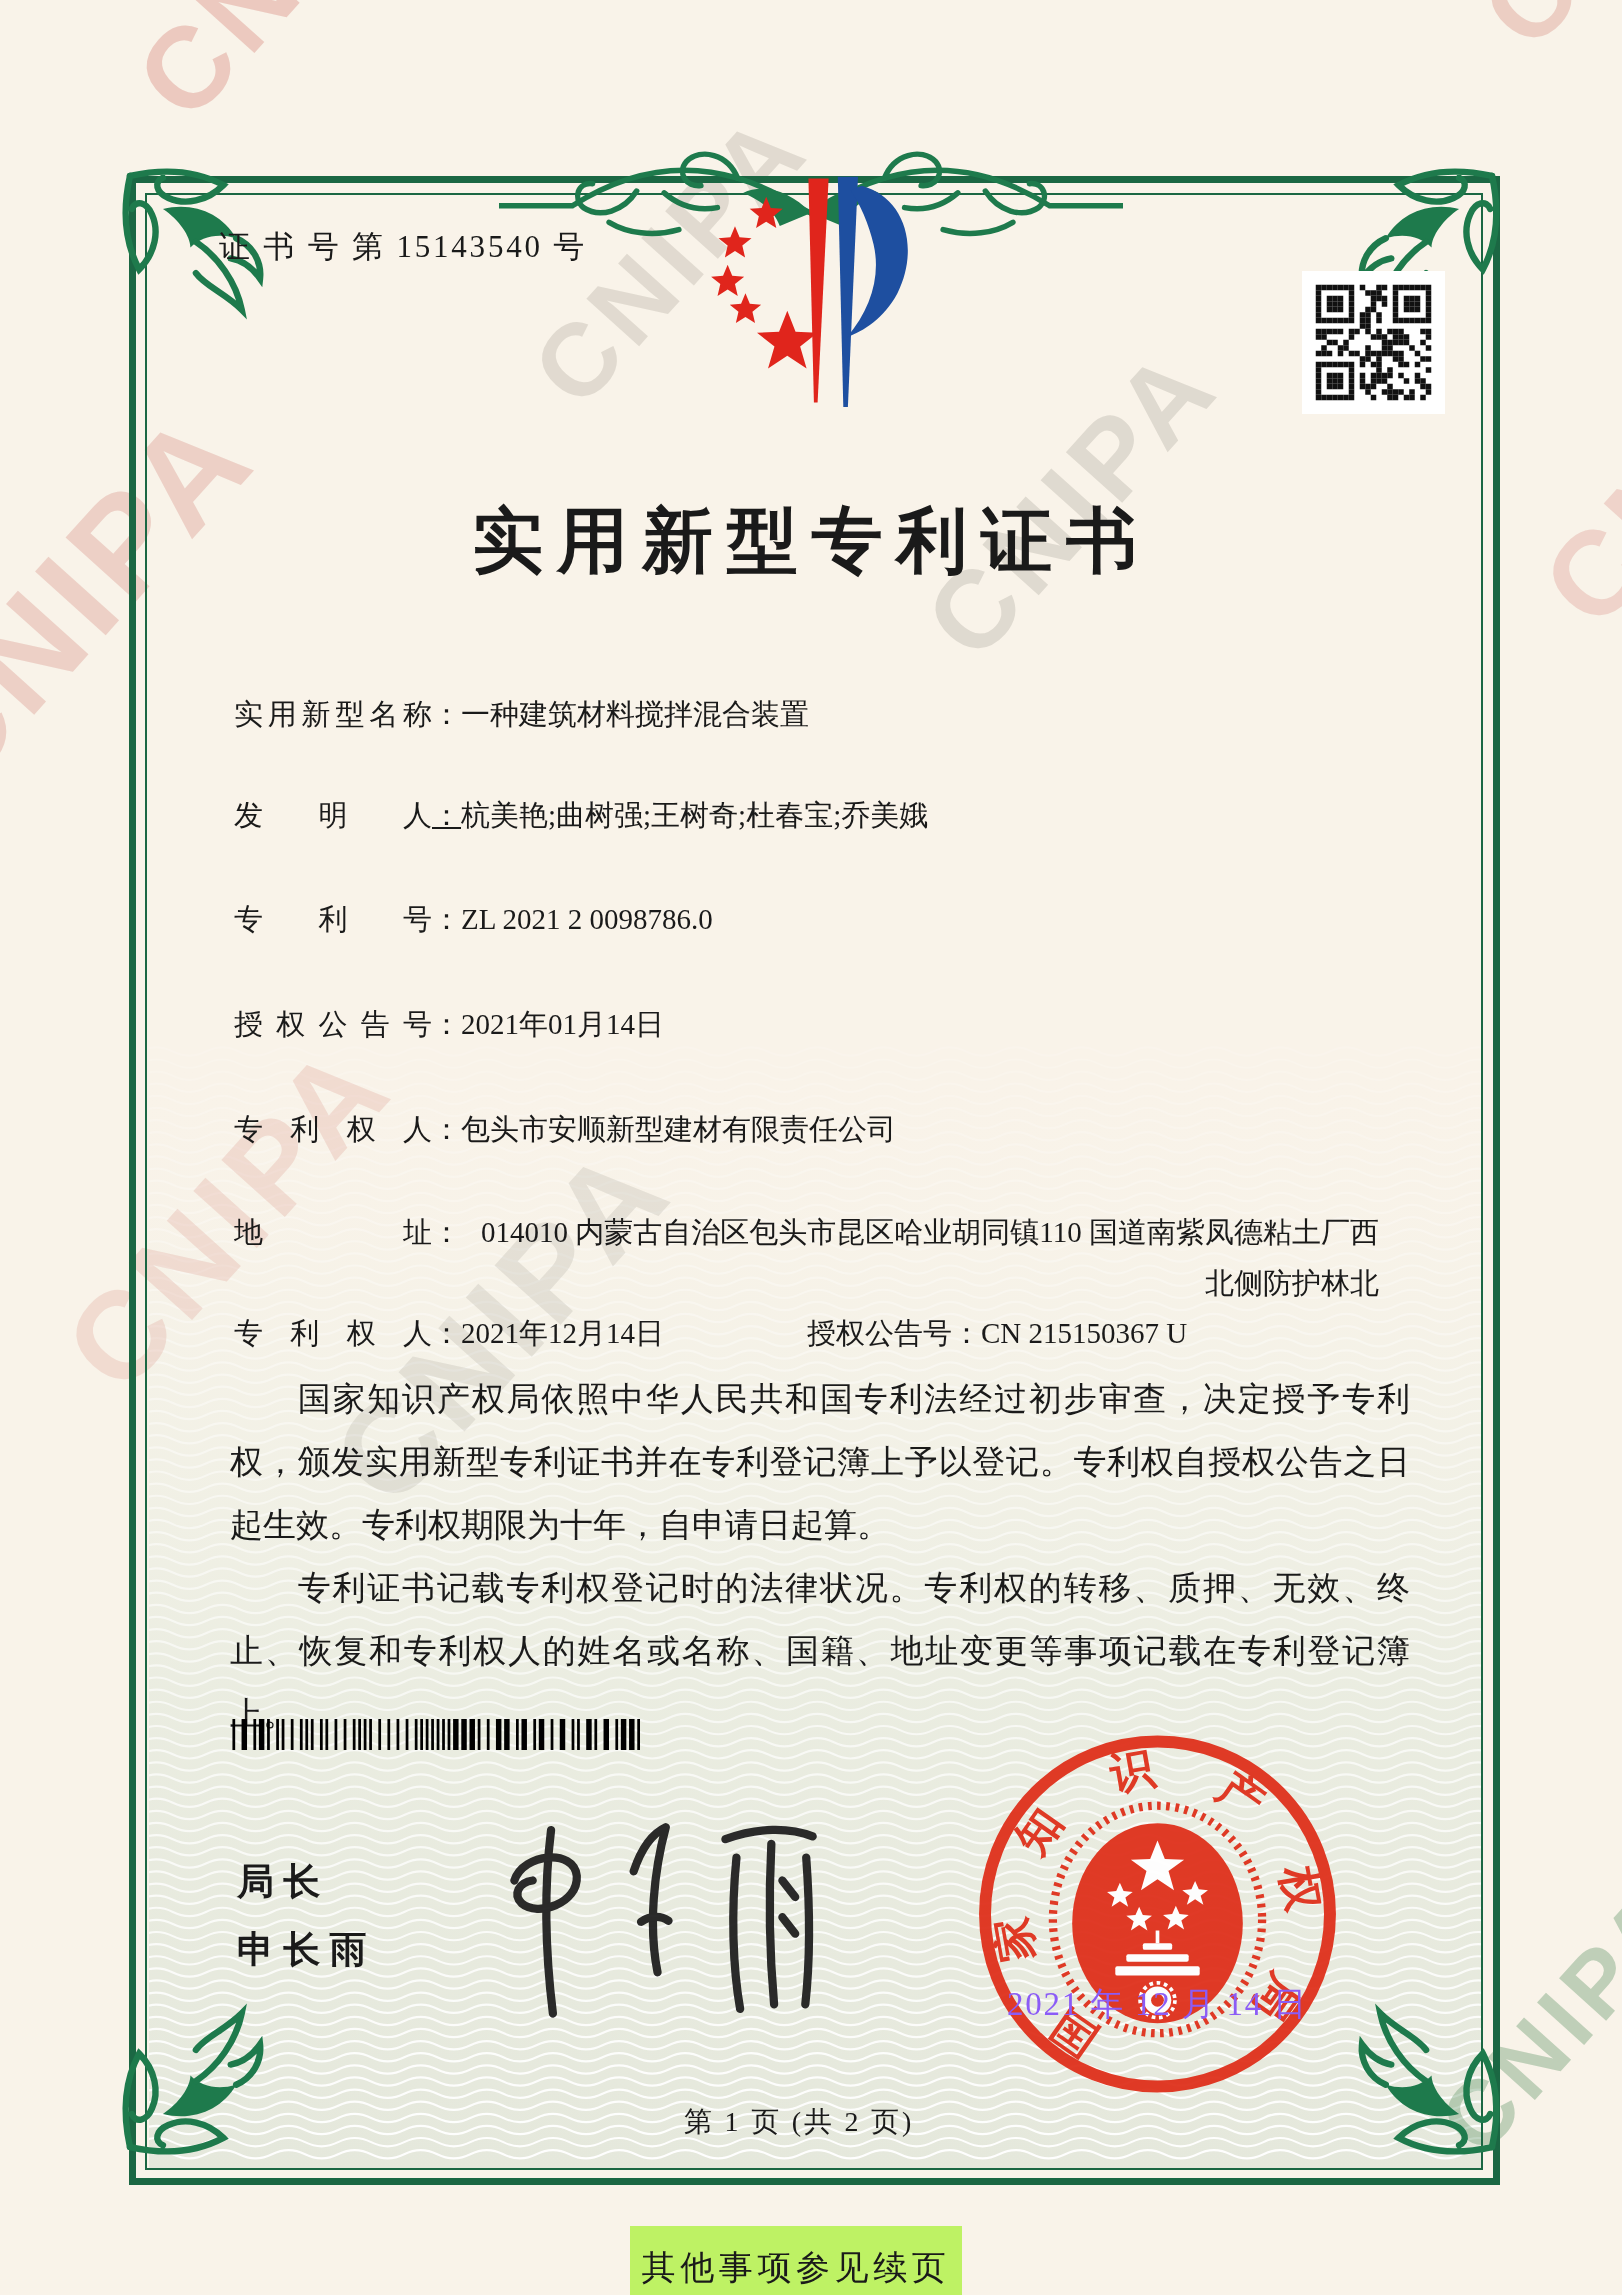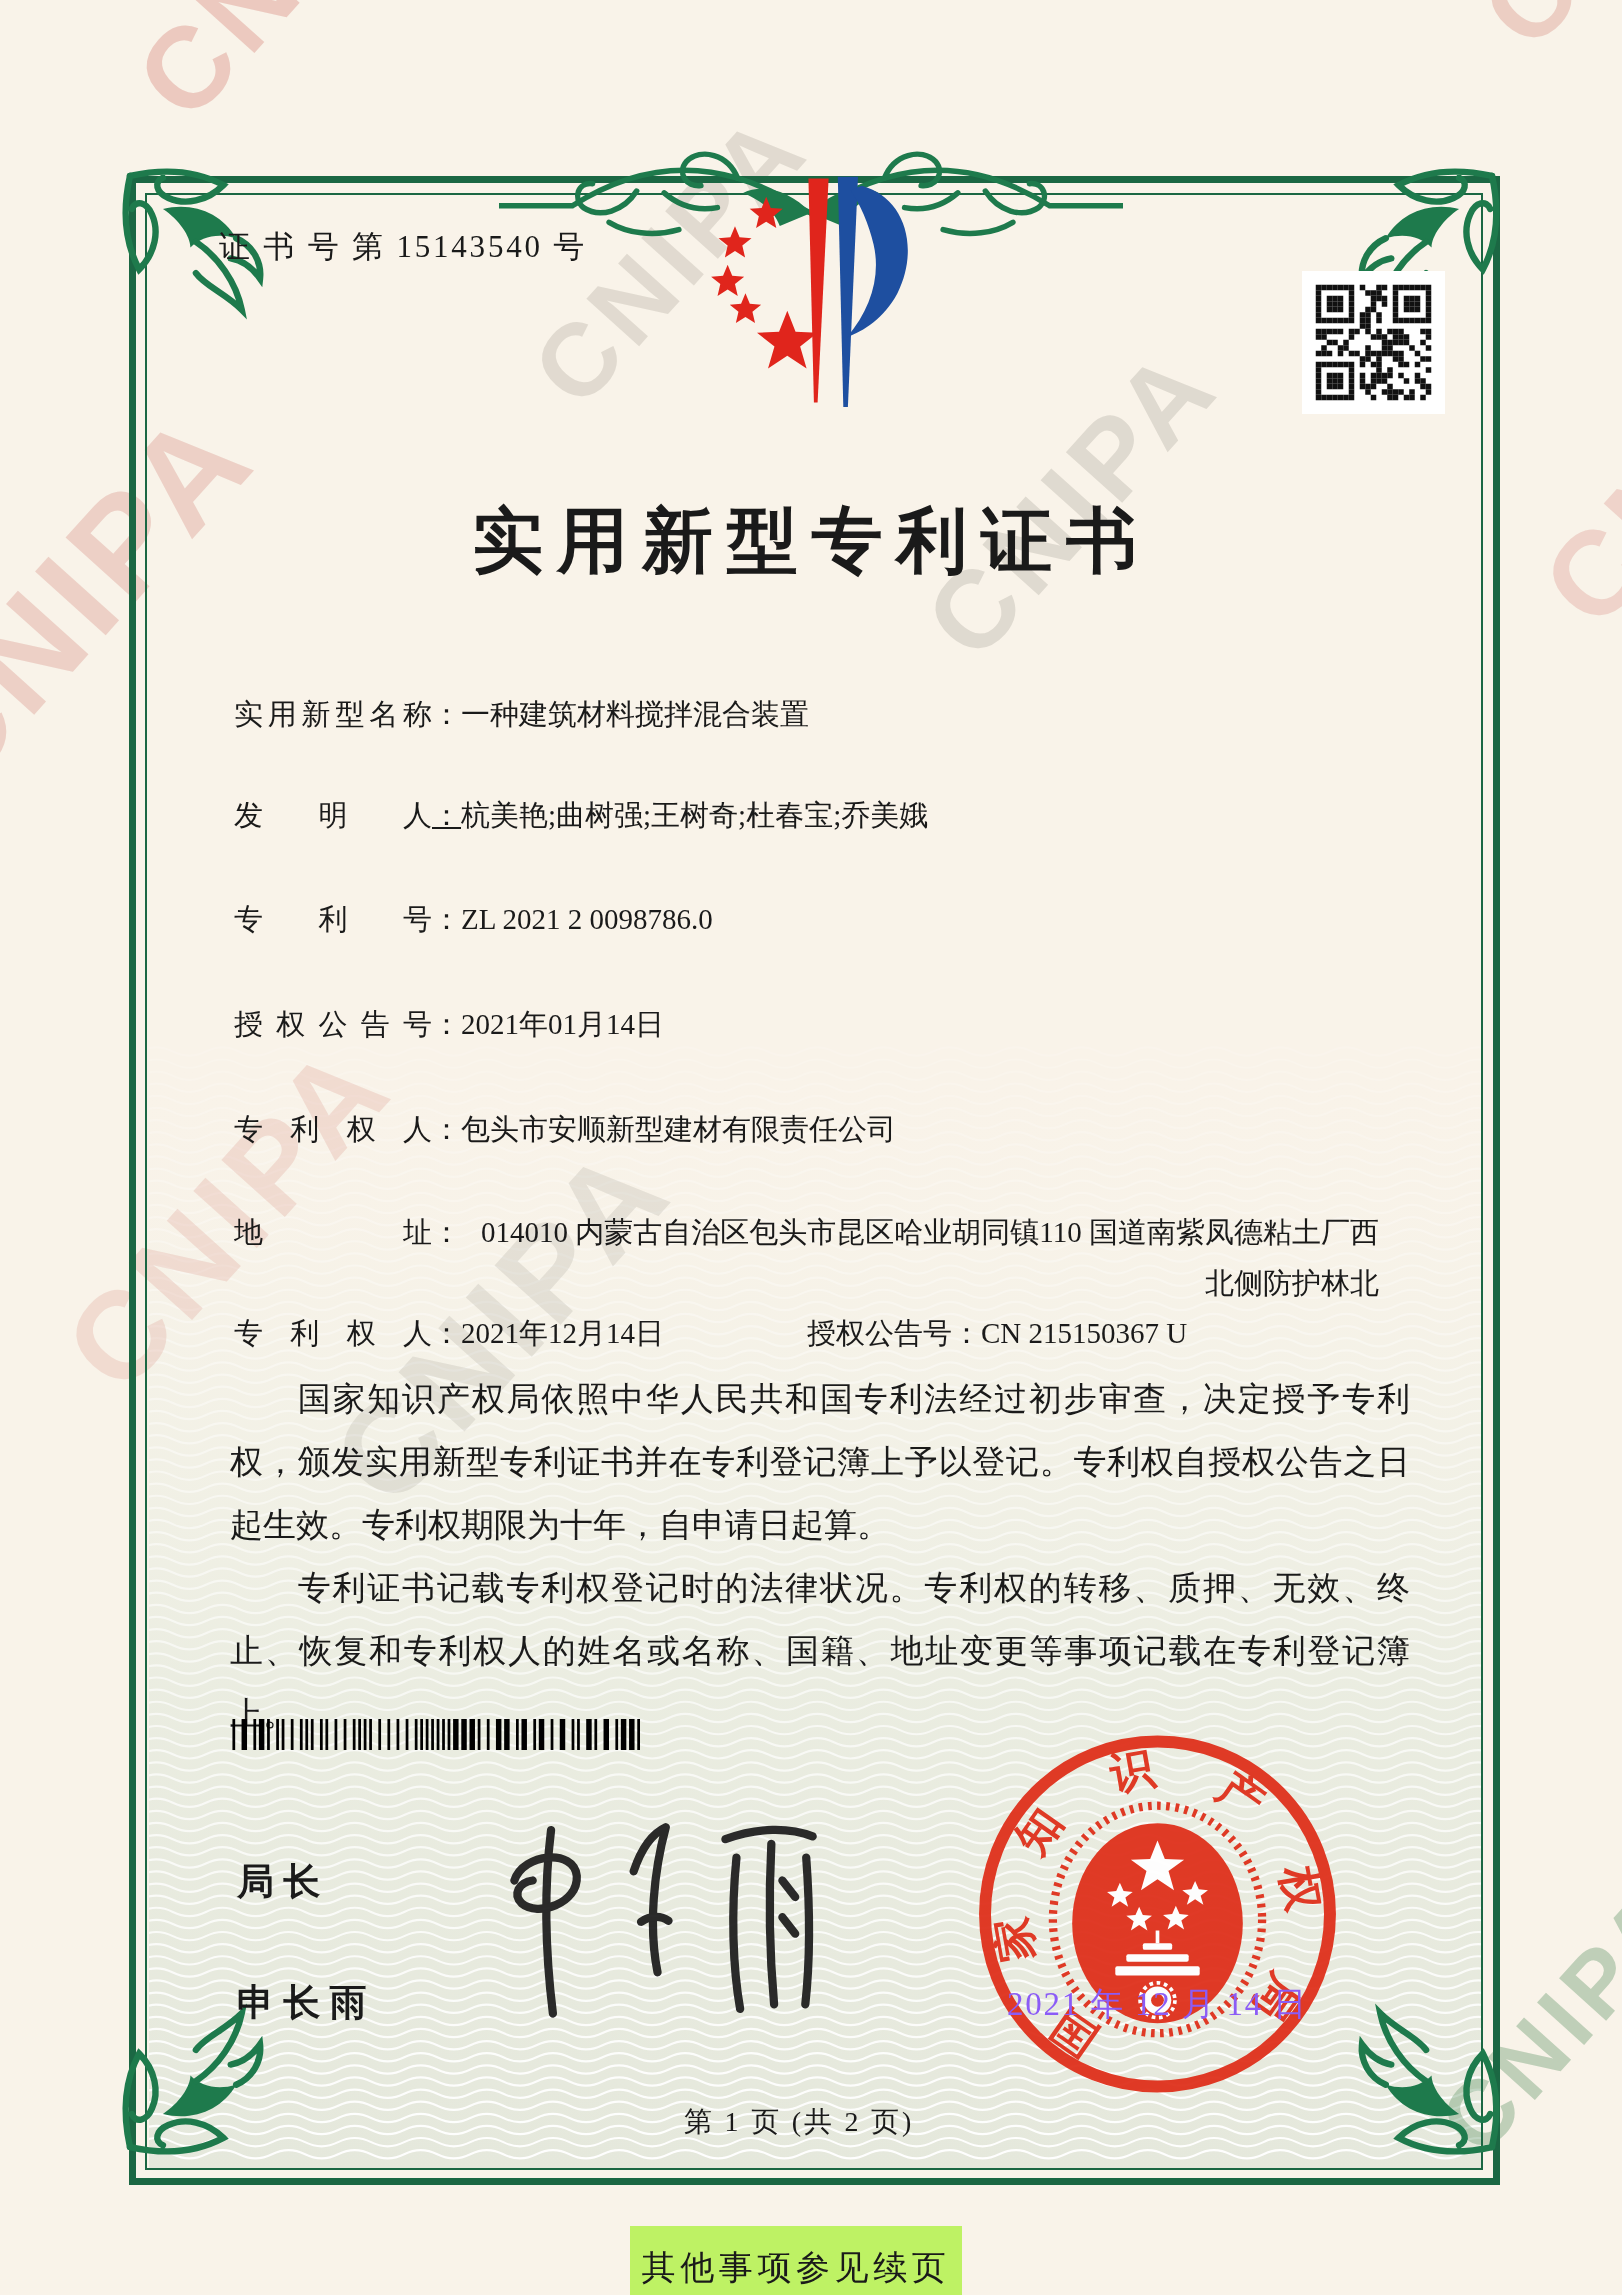--- a/index.html
+++ b/index.html
@@ -26,21 +26,21 @@
        -moz-text-align-last:justify;text-justify:inter-character;vertical-align:top;}
   .colon{vertical-align:top;}
   .val{display:inline-block;vertical-align:top;max-width:937px;}
   .pair2{position:absolute;left:573px;top:0;}
   
   .paras{position:absolute;left:230px;top:1370px;width:1180px;font-size:33px;}
   .paras p{margin:0;text-indent:2.05em;text-align:justify;line-height:63px;font-family:Liberation Mono, monospace;}
   
   .role{position:absolute;left:237px;top:1857px;font-size:37px;letter-spacing:9.2px;
         font-family:"Liberation Sans","DejaVu Sans",sans-serif;font-weight:600;}
-  .name{position:absolute;left:237px;top:1978px;font-size:37px;letter-spacing:9.2px;
+  .name{position:absolute;left:237px;top:1925px;font-size:37px;letter-spacing:9.2px;
         font-family:"Liberation Sans","DejaVu Sans",sans-serif;font-weight:600;}
   .seal-date{position:absolute;left:983px;top:1982px;width:349px;text-align:center;
              font-size:33px;letter-spacing:1.8px;color:#8b5cf6;z-index:6;}
   .page-info{position:absolute;left:0;top:2103px;width:1598px;text-align:center;font-size:28px;
              letter-spacing:2.8px;}
   .cont-strip{position:absolute;left:630px;top:2180px;width:332px;height:83px;background:#bef264;
               display:flex;align-items:center;justify-content:center;z-index:4;margin-top:46px;}
   .cont-strip span{font-size:34px;letter-spacing:4.6px;}
   .z1{z-index:1}.z2{z-index:2}.z3{z-index:3}.z4{z-index:4}.z5{z-index:5}
 </style>

